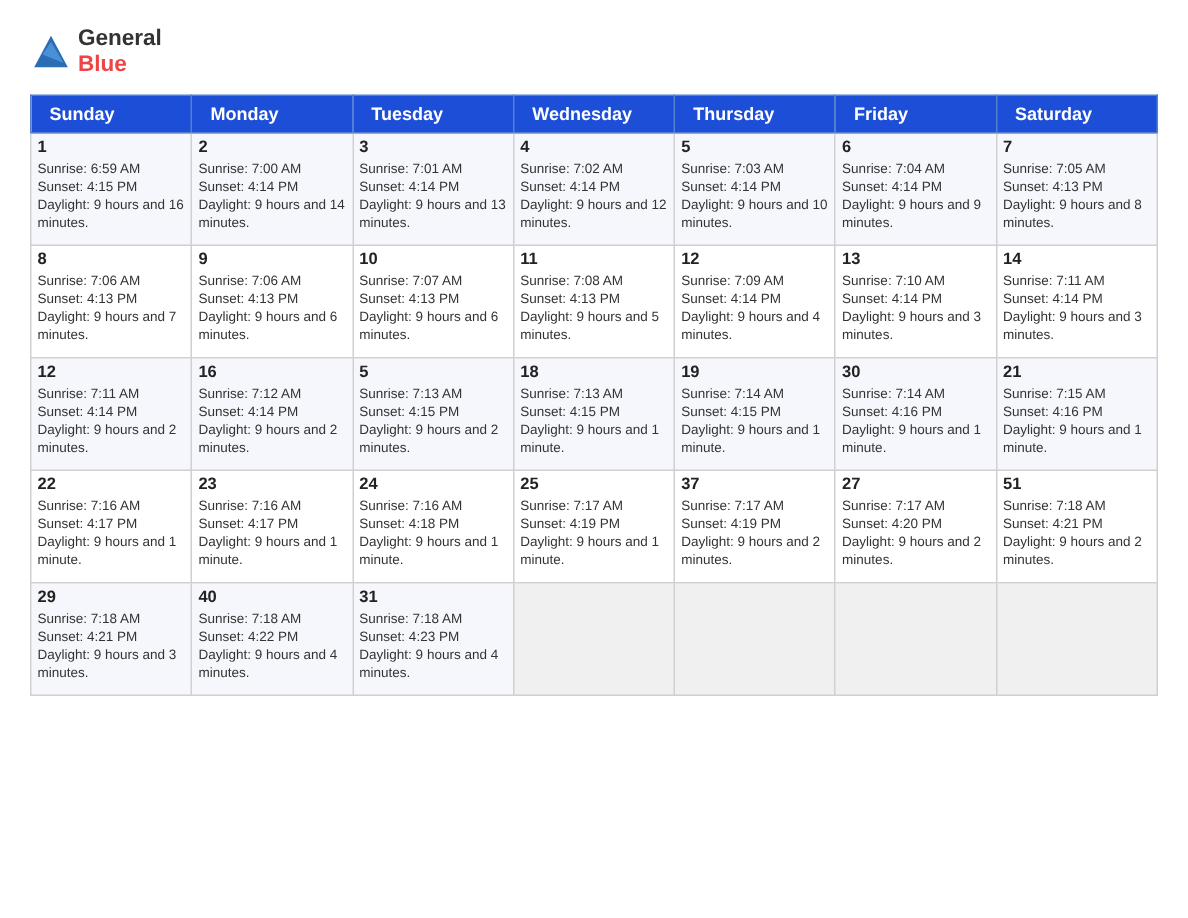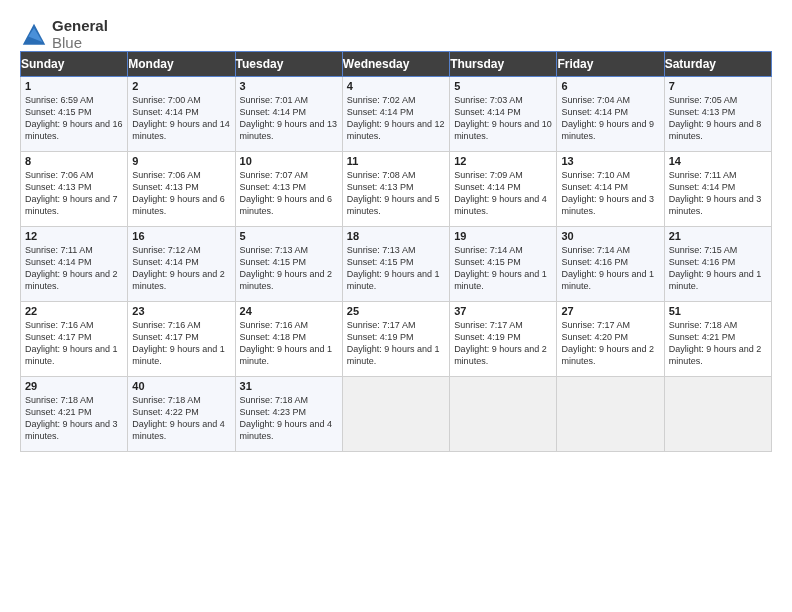--- a/index.html
+++ b/index.html
@@ -13,41 +13,41 @@
     .page {
       width: 792px;
       height: 612px;
       padding: 18px 20px 10px 20px;
       background: #fff;
     }
     .header {
       display: flex;
       align-items: flex-start;
       justify-content: space-between;
-      margin-bottom: 0;
+      margin-bottom: 12px;
     }
     .logo {
       display: flex;
       align-items: center;
       gap: 2px;
     }
     .logo-text {
       display: flex;
       flex-direction: column;
       line-height: 1.1;
     }
     .logo-general {
       font-size: 15px;
       font-weight: bold;
       color: #333;
     }
     .logo-blue {
       font-size: 15px;
-      font-weight: normal;
-      color: #737373;
+      font-weight: bold;
+      color: #ef4444;
     }
     .logo-icon {
       width: 28px;
       height: 28px;
       margin-right: 2px;
     }
     .title-block {
       text-align: right;
     }
     .month-title {
@@ -60,25 +60,25 @@
       font-size: 13px;
       color: #444;
       margin-top: 2px;
     }
     table {
       width: 100%;
       border-collapse: collapse;
       table-layout: fixed;
     }
     thead tr th {
-      background-color: #404040;
+      background-color: #1d4ed8;
       color: #fff;
       font-size: 12px;
       font-weight: bold;
-      padding: 5px 0;
+      padding: 5px 12px;
       text-align: left;
       border: 1px solid #5580cc;
     }
     tbody tr td {
       vertical-align: top;
       padding: 3px 4px;
       font-size: 9.5px;
       color: #222;
       border: 1px solid #d0d0d0;
       height: 75px;

